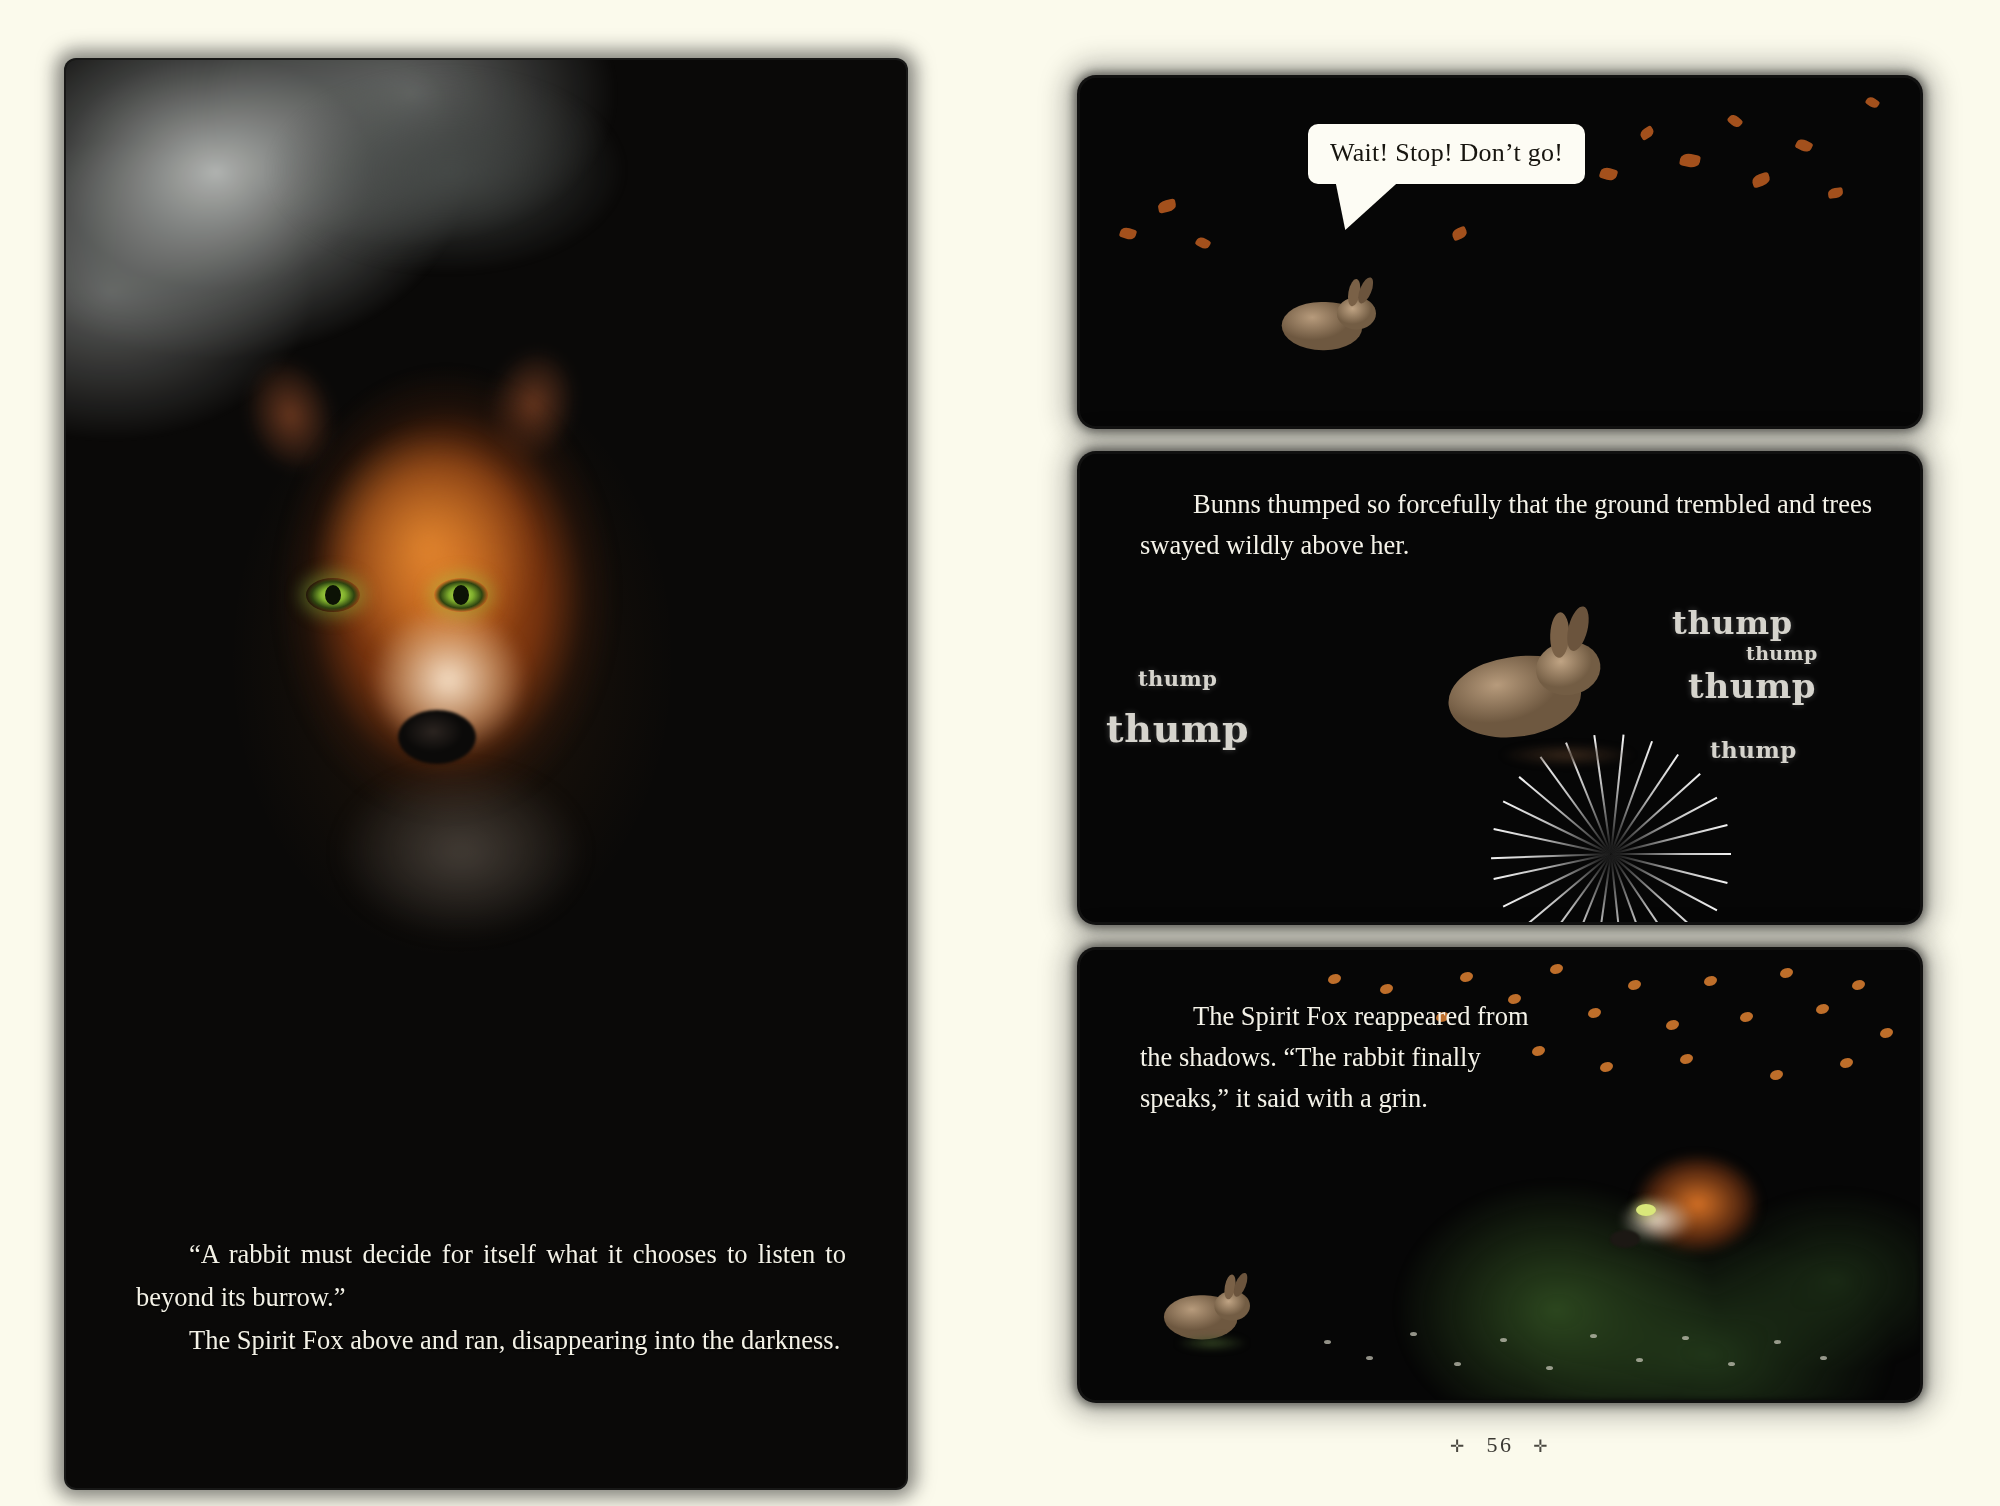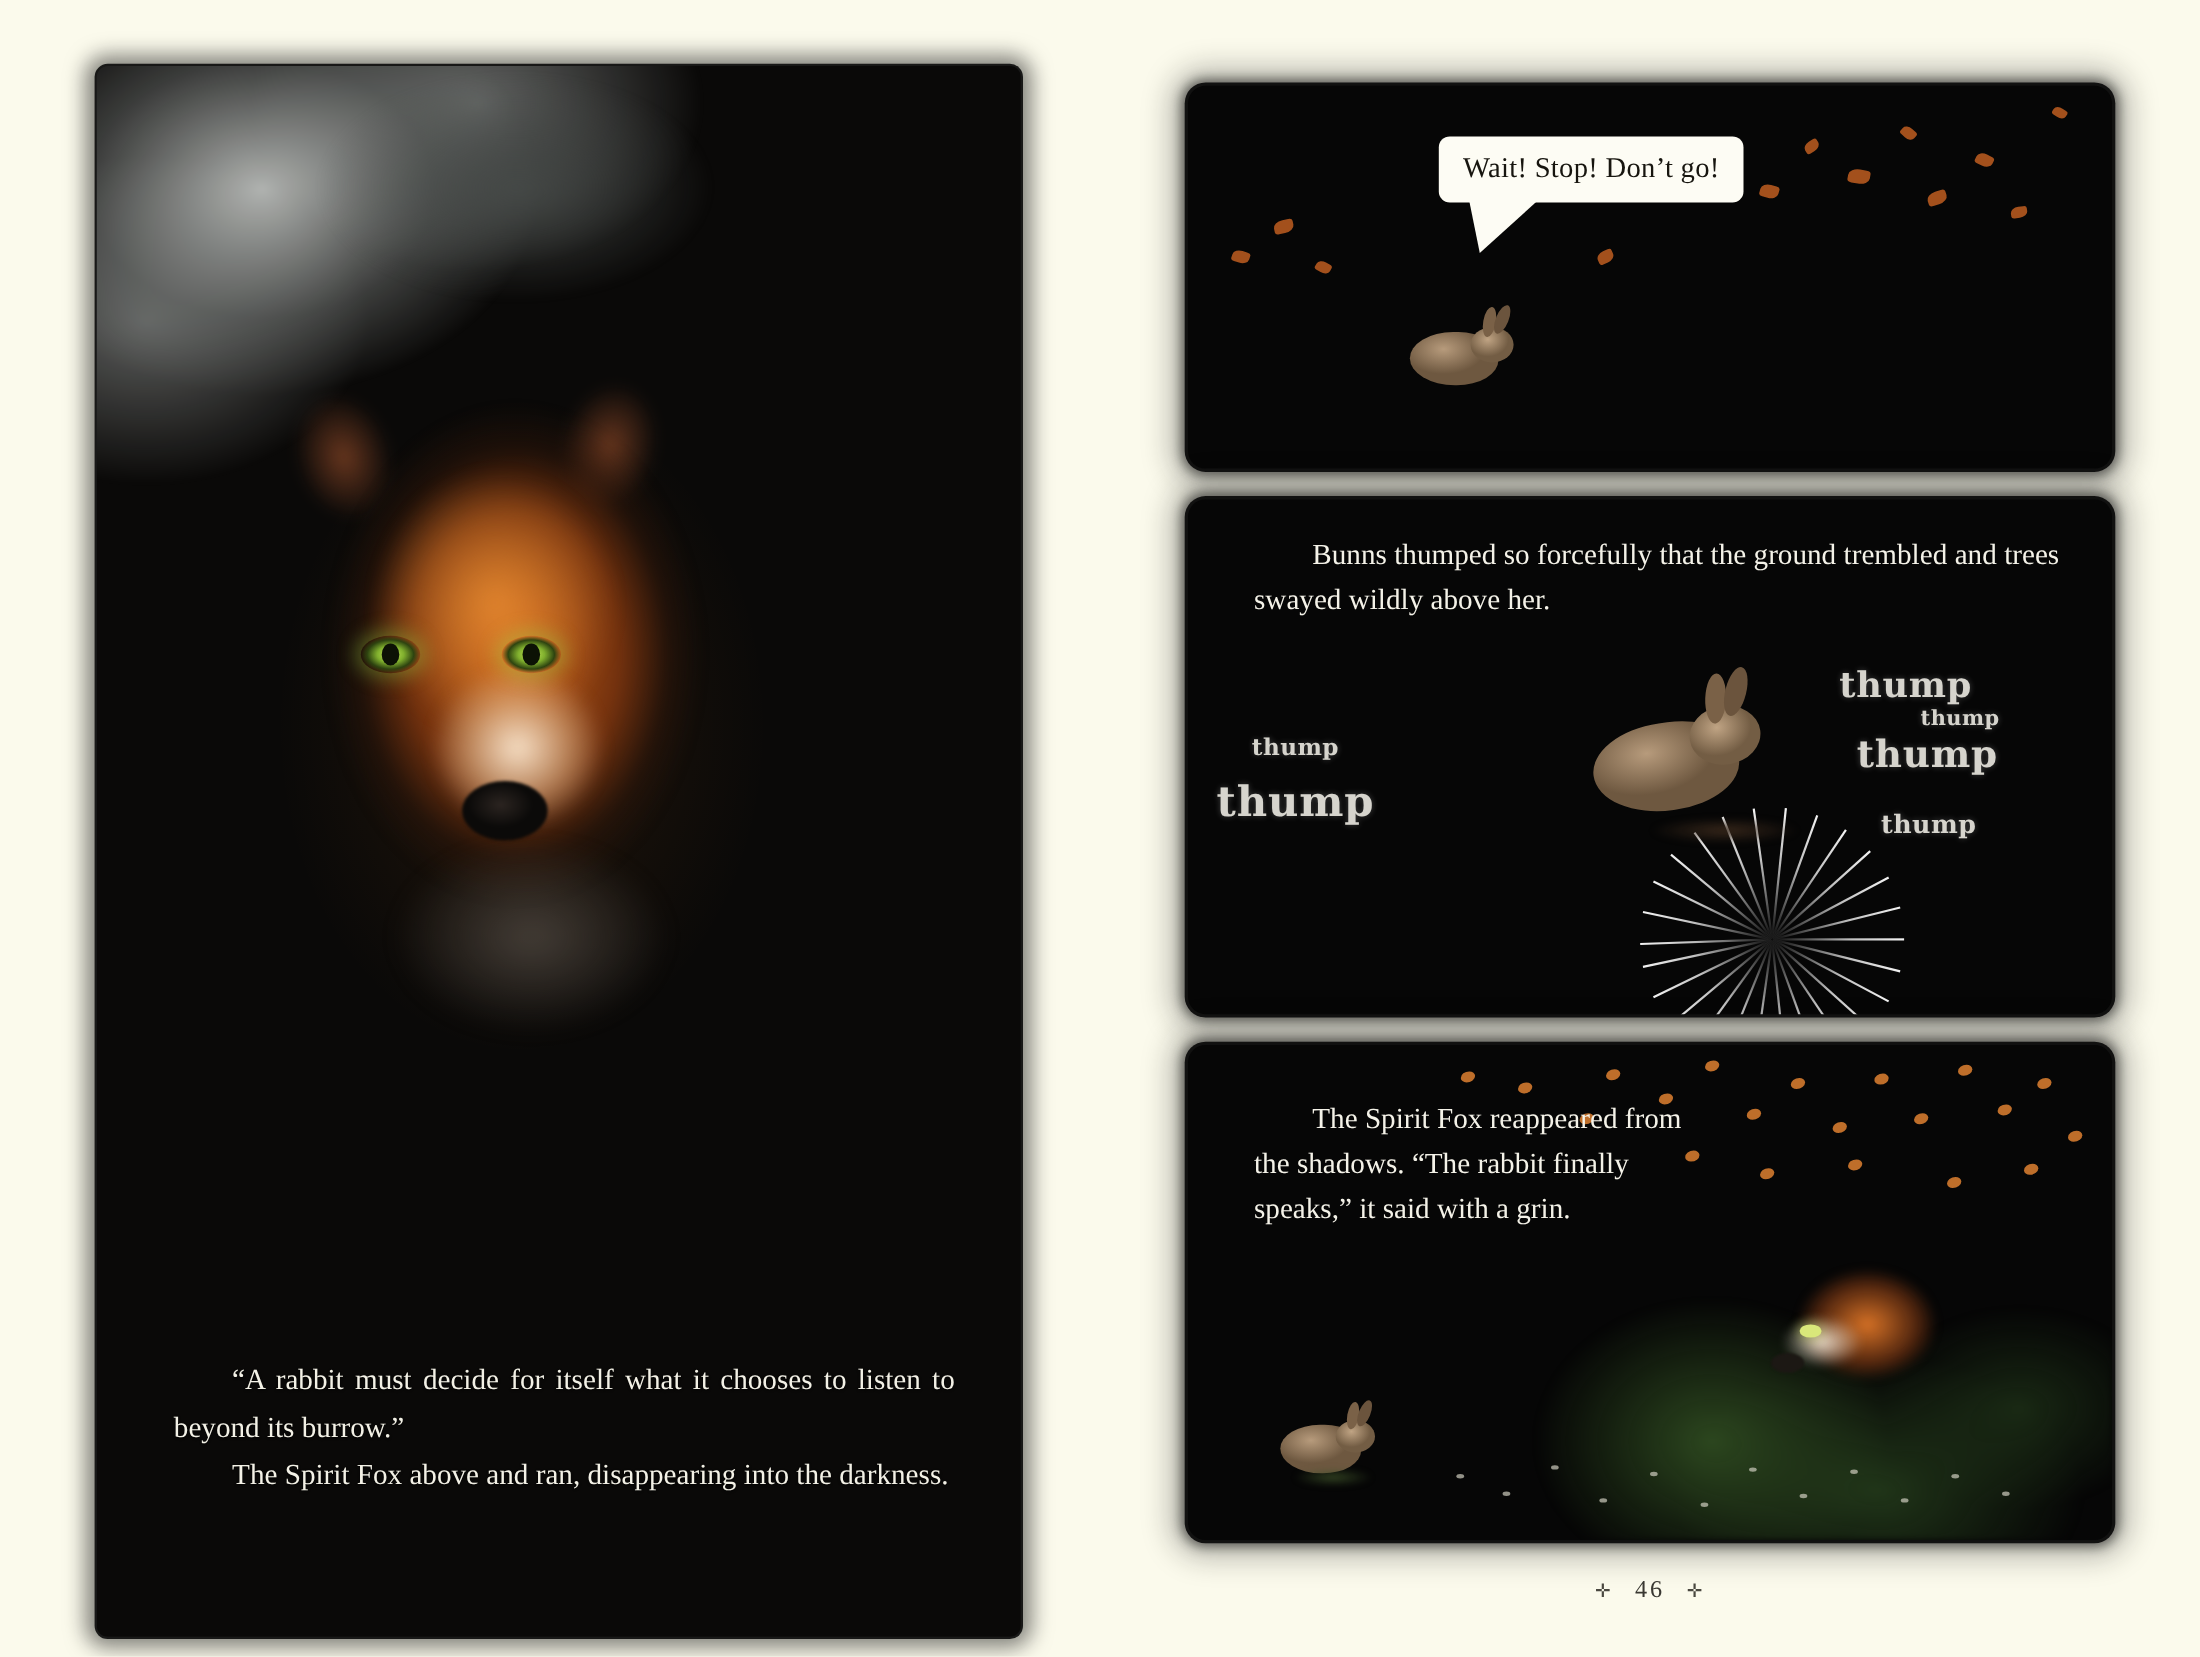--- a/index.html
+++ b/index.html
@@ -45,21 +45,21 @@
     position: absolute;
     inset: -6px;
     pointer-events: none;
     background:
       radial-gradient(120% 100% at 50% 50%, rgba(0,0,0,0) 62%, rgba(8,8,8,0.55) 86%, rgba(8,8,8,0.9) 100%);
   }
 
   
   .fox-plate {
     position: absolute;
-    left: 88px;
+    left: 66px;
     top: 60px;
     width: 840px;
     height: 1428px;
     border-radius: 10px;
     background:
       
       radial-gradient(38% 30% at 46% 42%, rgba(255,140,40,0.10), rgba(0,0,0,0) 70%),
       #0a0908;
     box-shadow:
       0 0 0 2px rgba(10,10,10,0.9),
@@ -524,18 +524,18 @@
 
         <div class="panel-text">
           <p>The Spirit Fox reappeared from the shadows. “The rabbit finally speaks,” it said with a grin.</p>
         </div>
       </div>
 
     </div>
 
     <div class="folio">
       <span class="orn">✛</span>
-      <span class="num">46</span>
+      <span class="num">56</span>
       <span class="orn">✛</span>
     </div>
   </div>
 
 </div>
 
 </body></html>

